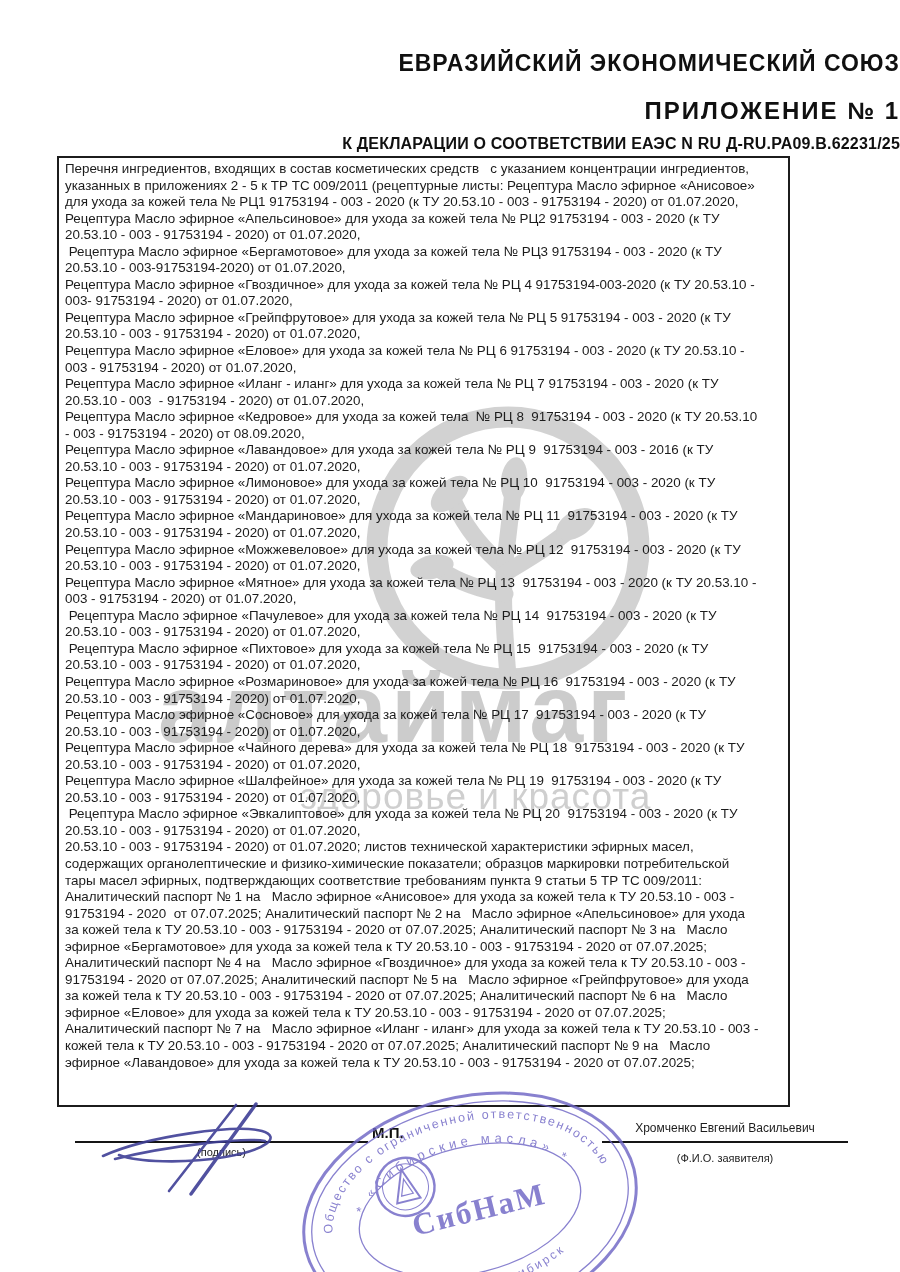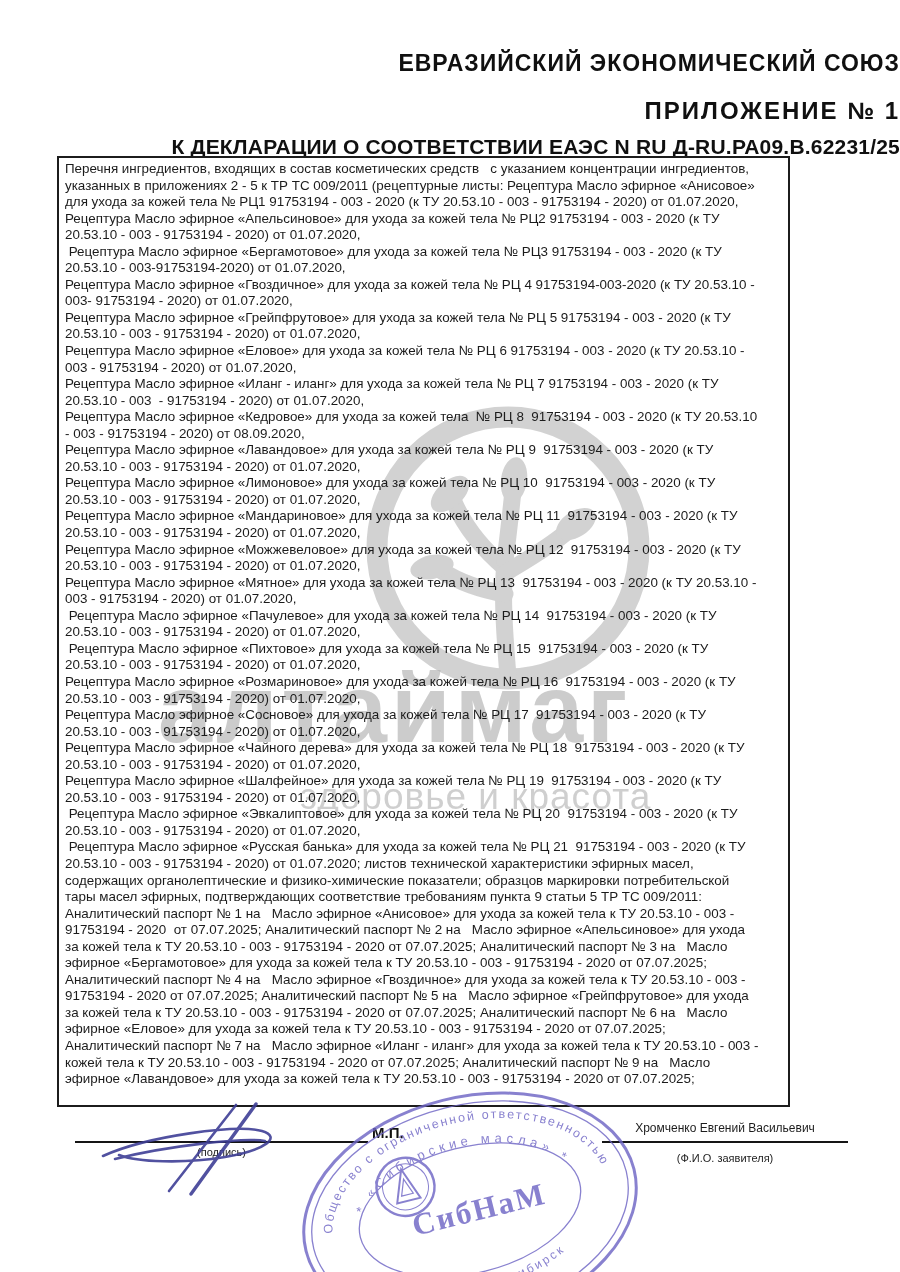--- a/index.html
+++ b/index.html
@@ -4,21 +4,21 @@
 <style>
   html,body{margin:0;padding:0;}
   body{
     width:900px;height:1272px;position:relative;background:#ffffff;
     font-family:"Liberation Sans","DejaVu Sans",sans-serif;overflow:hidden;
     -webkit-font-smoothing:antialiased;
   }
   .hdr{position:absolute;left:0;right:0;text-align:right;color:#101010;font-weight:bold;}
   .hdr-union{top:50px;font-size:23px;letter-spacing:1px;}
   .hdr-appendix{top:97px;font-size:24px;letter-spacing:2px;padding-left:44px;}
-  .hdr-decl{top:135px;font-size:21px;letter-spacing:.2px;}
+  .hdr-decl{top:135px;font-size:16px;letter-spacing:.2px;}
 
   .doc-box{
     position:absolute;left:57px;top:156px;width:733px;height:951px;
     border:2px solid #1c1c1c;box-sizing:border-box;padding:3px 4px 0 6px;
     z-index:2;background:transparent;
   }
   .tline{
     white-space:pre;overflow:hidden;font-size:13.4px;line-height:16.55px;
     color:#1b1b1b;
   }
@@ -90,21 +90,21 @@
       <div class="tline">Рецептура Масло эфирное «Гвоздичное» для ухода за кожей тела № РЦ 4 91753194-003-2020 (к ТУ 20.53.10 -</div>
       <div class="tline">003- 91753194 - 2020) от 01.07.2020,</div>
       <div class="tline">Рецептура Масло эфирное «Грейпфрутовое» для ухода за кожей тела № РЦ 5 91753194 - 003 - 2020 (к ТУ</div>
       <div class="tline">20.53.10 - 003 - 91753194 - 2020) от 01.07.2020,</div>
       <div class="tline">Рецептура Масло эфирное «Еловое» для ухода за кожей тела № РЦ 6 91753194 - 003 - 2020 (к ТУ 20.53.10 -</div>
       <div class="tline">003 - 91753194 - 2020) от 01.07.2020,</div>
       <div class="tline">Рецептура Масло эфирное «Иланг - иланг» для ухода за кожей тела № РЦ 7 91753194 - 003 - 2020 (к ТУ</div>
       <div class="tline">20.53.10 - 003  - 91753194 - 2020) от 01.07.2020,</div>
       <div class="tline">Рецептура Масло эфирное «Кедровое» для ухода за кожей тела  № РЦ 8  91753194 - 003 - 2020 (к ТУ 20.53.10</div>
       <div class="tline">- 003 - 91753194 - 2020) от 08.09.2020,</div>
-      <div class="tline">Рецептура Масло эфирное «Лавандовое» для ухода за кожей тела № РЦ 9  91753194 - 003 - 2020 (к ТУ</div>
+      <div class="tline">Рецептура Масло эфирное «Лавандовое» для ухода за кожей тела № РЦ 9  91753194 - 003 - 2016 (к ТУ</div>
       <div class="tline">20.53.10 - 003 - 91753194 - 2020) от 01.07.2020,</div>
       <div class="tline">Рецептура Масло эфирное «Лимоновое» для ухода за кожей тела № РЦ 10  91753194 - 003 - 2020 (к ТУ</div>
       <div class="tline">20.53.10 - 003 - 91753194 - 2020) от 01.07.2020,</div>
       <div class="tline">Рецептура Масло эфирное «Мандариновое» для ухода за кожей тела № РЦ 11  91753194 - 003 - 2020 (к ТУ</div>
       <div class="tline">20.53.10 - 003 - 91753194 - 2020) от 01.07.2020,</div>
       <div class="tline">Рецептура Масло эфирное «Можжевеловое» для ухода за кожей тела № РЦ 12  91753194 - 003 - 2020 (к ТУ</div>
       <div class="tline">20.53.10 - 003 - 91753194 - 2020) от 01.07.2020,</div>
       <div class="tline">Рецептура Масло эфирное «Мятное» для ухода за кожей тела № РЦ 13  91753194 - 003 - 2020 (к ТУ 20.53.10 -</div>
       <div class="tline">003 - 91753194 - 2020) от 01.07.2020,</div>
       <div class="tline"> Рецептура Масло эфирное «Пачулевое» для ухода за кожей тела № РЦ 14  91753194 - 003 - 2020 (к ТУ</div>
@@ -114,21 +114,20 @@
       <div class="tline">Рецептура Масло эфирное «Розмариновое» для ухода за кожей тела № РЦ 16  91753194 - 003 - 2020 (к ТУ</div>
       <div class="tline">20.53.10 - 003 - 91753194 - 2020) от 01.07.2020,</div>
       <div class="tline">Рецептура Масло эфирное «Сосновое» для ухода за кожей тела № РЦ 17  91753194 - 003 - 2020 (к ТУ</div>
       <div class="tline">20.53.10 - 003 - 91753194 - 2020) от 01.07.2020,</div>
       <div class="tline">Рецептура Масло эфирное «Чайного дерева» для ухода за кожей тела № РЦ 18  91753194 - 003 - 2020 (к ТУ</div>
       <div class="tline">20.53.10 - 003 - 91753194 - 2020) от 01.07.2020,</div>
       <div class="tline">Рецептура Масло эфирное «Шалфейное» для ухода за кожей тела № РЦ 19  91753194 - 003 - 2020 (к ТУ</div>
       <div class="tline">20.53.10 - 003 - 91753194 - 2020) от 01.07.2020,</div>
       <div class="tline"> Рецептура Масло эфирное «Эвкалиптовое» для ухода за кожей тела № РЦ 20  91753194 - 003 - 2020 (к ТУ</div>
       <div class="tline">20.53.10 - 003 - 91753194 - 2020) от 01.07.2020,</div>
-      <div class="tline"> Рецептура Масло эфирное «Русская банька» для ухода за кожей тела № РЦ 21  91753194 - 003 - 2020 (к ТУ</div>
       <div class="tline">20.53.10 - 003 - 91753194 - 2020) от 01.07.2020; листов технической характеристики эфирных масел,</div>
       <div class="tline">содержащих органолептические и физико-химические показатели; образцов маркировки потребительской</div>
       <div class="tline">тары масел эфирных, подтверждающих соответствие требованиям пункта 9 статьи 5 ТР ТС 009/2011:</div>
       <div class="tline">Аналитический паспорт № 1 на   Масло эфирное «Анисовое» для ухода за кожей тела к ТУ 20.53.10 - 003 -</div>
       <div class="tline">91753194 - 2020  от 07.07.2025; Аналитический паспорт № 2 на   Масло эфирное «Апельсиновое» для ухода</div>
       <div class="tline">за кожей тела к ТУ 20.53.10 - 003 - 91753194 - 2020 от 07.07.2025; Аналитический паспорт № 3 на   Масло</div>
       <div class="tline">эфирное «Бергамотовое» для ухода за кожей тела к ТУ 20.53.10 - 003 - 91753194 - 2020 от 07.07.2025;</div>
       <div class="tline">Аналитический паспорт № 4 на   Масло эфирное «Гвоздичное» для ухода за кожей тела к ТУ 20.53.10 - 003 -</div>
       <div class="tline">91753194 - 2020 от 07.07.2025; Аналитический паспорт № 5 на   Масло эфирное «Грейпфрутовое» для ухода</div>
       <div class="tline">за кожей тела к ТУ 20.53.10 - 003 - 91753194 - 2020 от 07.07.2025; Аналитический паспорт № 6 на   Масло</div>

